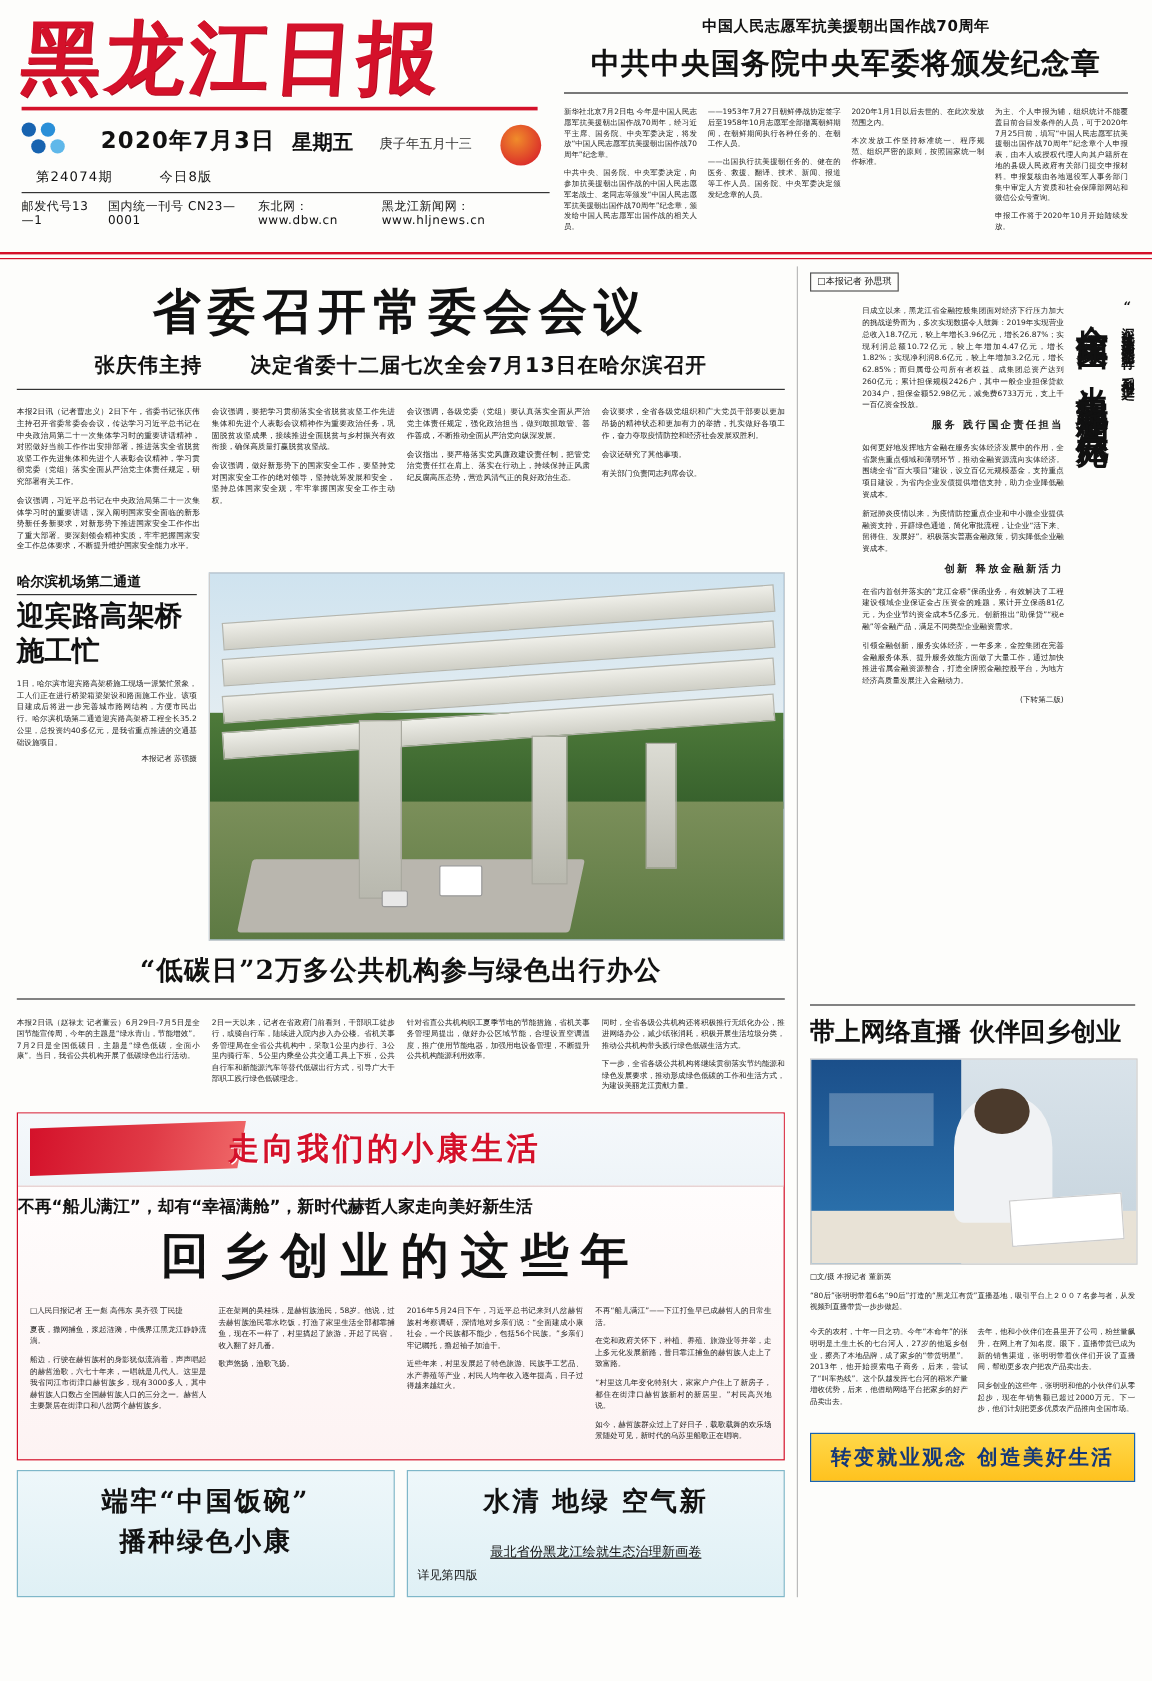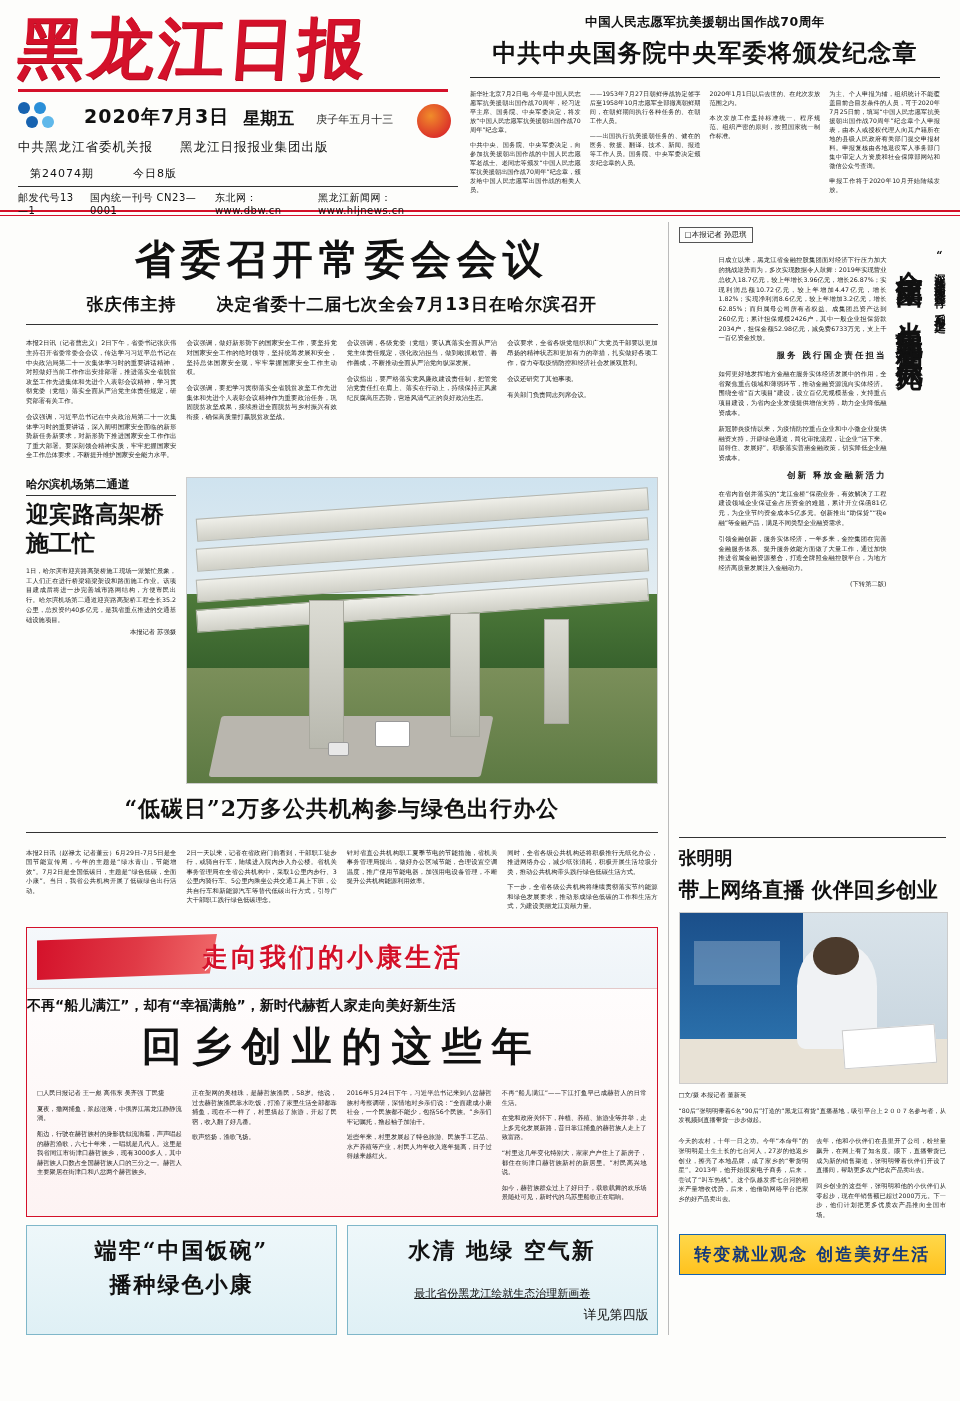--- a/index.html
+++ b/index.html
@@ -46,21 +46,21 @@
   
   .mast-right{position:absolute;left:470px;top:14px;width:470px;}
   .tr-kicker{font-size:12.5px;font-weight:bold;text-align:center;letter-spacing:0.5px;}
   .tr-head{font-size:24px;font-weight:bold;text-align:center;margin-top:6px;letter-spacing:1px;font-family:"DejaVu Serif","Liberation Serif",serif;}
   .tr-rule{border-bottom:1px solid #222;margin:8px 0 6px 0;}
   .tr-cols{display:flex;gap:9px;font-size:6.2px;line-height:1.45;text-align:justify;color:#222;}
   .tr-cols > div{flex:1;}
 
   
   .band{border-top:2px solid #d4112a;border-bottom:1px solid #d4112a;height:3px;margin:2px 0 0 0;}
-  .content{display:flex;padding:6px 14px 0 26px;box-sizing:border-box;}
+  .content{display:flex;padding:6px 14px 0 14px;box-sizing:border-box;}
   .col-left{width:650px;padding-right:10px;box-sizing:border-box;}
   .col-right{width:282px;border-left:1px solid #bbb;padding-left:10px;box-sizing:border-box;}
 
   
   .lead-head{
     text-align:center;font-size:40px;font-weight:bold;letter-spacing:6px;
     font-family:"DejaVu Serif","Liberation Serif",serif;margin:10px 0 6px 0;
   }
   .lead-sub{text-align:center;font-size:17px;font-weight:bold;letter-spacing:1px;margin-bottom:4px;}
   .lead-sub .sep{display:inline-block;width:26px;}
@@ -131,21 +131,21 @@
 
   
   .promos{display:flex;gap:10px;margin-top:8px;}
   .promo{
     flex:1;border:1px solid #7fb7c9;background:linear-gradient(#eef7fa,#dff0f5);
     padding:10px 8px;box-sizing:border-box;text-align:center;
   }
   .promo .l1{font-size:22px;font-weight:bold;letter-spacing:2px;font-family:"DejaVu Serif","Liberation Serif",serif;}
   .promo .l2{font-size:22px;font-weight:bold;letter-spacing:2px;margin-top:4px;font-family:"DejaVu Serif","Liberation Serif",serif;}
   .promo .l3{font-size:11px;margin-top:20px;text-decoration:underline;}
-  .promo .l4{font-size:13px;margin-top:5px;text-align:right;}
+  .promo .l4{font-size:10px;margin-top:5px;text-align:left;}
 
   
   .r-byline{font-size:7.5px;border:1px solid #555;display:inline-block;padding:2px 5px;margin-bottom:6px;}
   .vert-wrap{display:flex;justify-content:flex-end;gap:6px;margin-bottom:6px;}
   .vtitle{
     writing-mode:vertical-rl;text-orientation:upright;
     font-size:27px;font-weight:bold;letter-spacing:4px;line-height:1.25;
     font-family:"DejaVu Serif","Liberation Serif",serif;height:580px;
   }
   .vtitle.small{font-size:11px;letter-spacing:2px;font-weight:bold;height:580px;}
@@ -189,24 +189,20 @@
             <i></i>
             <i></i>
             <i></i>
           </div>
         <div class="bigdate">2020年7月3日</div>
         <div class="weekday">星期五</div>
         <div class="lunar">庚子年五月十三</div>
         <span class="seal"></span>
       </div>
       <div class="mast-org">
-        <span>中共黑龙江省委机关报</span>
-        <span>黑龙江日报报业集团出版</span>
-      </div>
-      <div class="mast-org">
         <span class="issue">第24074期</span>
         <span class="issue">今日8版</span>
       </div>
       <div class="mast-line">
         <span>邮发代号13—1</span>
         <span>国内统一刊号 CN23—0001</span>
         <span>东北网：www.dbw.cn</span>
         <span>黑龙江新闻网：www.hljnews.cn</span>
       </div>
     </div>
@@ -249,22 +245,22 @@
         <span>决定省委十二届七次全会7月13日在哈尔滨召开</span>
       </div>
       <div class="hr-thin"></div>
 
       <div class="lead-cols">
         <div>
           <p>本报2日讯（记者曹忠义）2日下午，省委书记张庆伟主持召开省委常委会会议，传达学习习近平总书记在中央政治局第二十一次集体学习时的重要讲话精神，对照做好当前工作作出安排部署，推进落实全省脱贫攻坚工作先进集体和先进个人表彰会议精神，学习贯彻党委（党组）落实全面从严治党主体责任规定，研究部署有关工作。</p>
           <p>会议强调，习近平总书记在中央政治局第二十一次集体学习时的重要讲话，深入阐明国家安全面临的新形势新任务新要求，对新形势下推进国家安全工作作出了重大部署。要深刻领会精神实质，牢牢把握国家安全工作总体要求，不断提升维护国家安全能力水平。</p>
         </div>
         <div>
+          <p>会议强调，要把学习贯彻落实全省脱贫攻坚工作先进集体和先进个人表彰会议精神作为重要政治任务，巩固脱贫攻坚成果，接续推进全面脱贫与乡村振兴有效衔接，确保高质量打赢脱贫攻坚战。</p>
           <p>会议强调，做好新形势下的国家安全工作，要坚持党对国家安全工作的绝对领导，坚持统筹发展和安全，坚持总体国家安全观，牢牢掌握国家安全工作主动权。</p>
-          <p>会议强调，要把学习贯彻落实全省脱贫攻坚工作先进集体和先进个人表彰会议精神作为重要政治任务，巩固脱贫攻坚成果，接续推进全面脱贫与乡村振兴有效衔接，确保高质量打赢脱贫攻坚战。</p>
         </div>
         <div>
           <p>会议强调，各级党委（党组）要认真落实全面从严治党主体责任规定，强化政治担当，做到敢抓敢管、善作善成，不断推动全面从严治党向纵深发展。</p>
           <p>会议指出，要严格落实党风廉政建设责任制，把管党治党责任扛在肩上、落实在行动上，持续保持正风肃纪反腐高压态势，营造风清气正的良好政治生态。</p>
         </div>
         <div>
           <p>会议要求，全省各级党组织和广大党员干部要以更加昂扬的精神状态和更加有力的举措，扎实做好各项工作，奋力夺取疫情防控和经济社会发展双胜利。</p>
           <p>会议还研究了其他事项。</p>
           <p>有关部门负责同志列席会议。</p>
         </div>
@@ -370,21 +366,20 @@
           <p>在省内首创并落实的“龙江金桥”保函业务，有效解决了工程建设领域企业保证金占压资金的难题，累计开立保函81亿元，为企业节约资金成本5亿多元。创新推出“助保贷”“税e融”等金融产品，满足不同类型企业融资需求。</p>
           <p>引领金融创新，服务实体经济，一年多来，金控集团在完善金融服务体系、提升服务效能方面做了大量工作，通过加快推进省属金融资源整合，打造全牌照金融控股平台，为地方经济高质量发展注入金融动力。</p>
           <p style="text-align:right">(下转第二版)</p>
         </div>
         <div class="vtitle">金控集团 当年实现净利润八点六亿元</div>
         <div class="vtitle small">“深化改革提高治理效能企业行”系列报道之二</div>
       </div>
 
       <div class="r-hr"></div>
 
-      <div class="r-name">张明明</div>
       <div class="r-head2">带上网络直播 伙伴回乡创业</div>
 
       <div class="r-photo">
         <div class="rp-wall"></div>
         <div class="rp-desk"></div>
         <div class="rp-person"></div>
         <div class="rp-head"></div>
         <div class="rp-paper"></div>
       </div>
 

